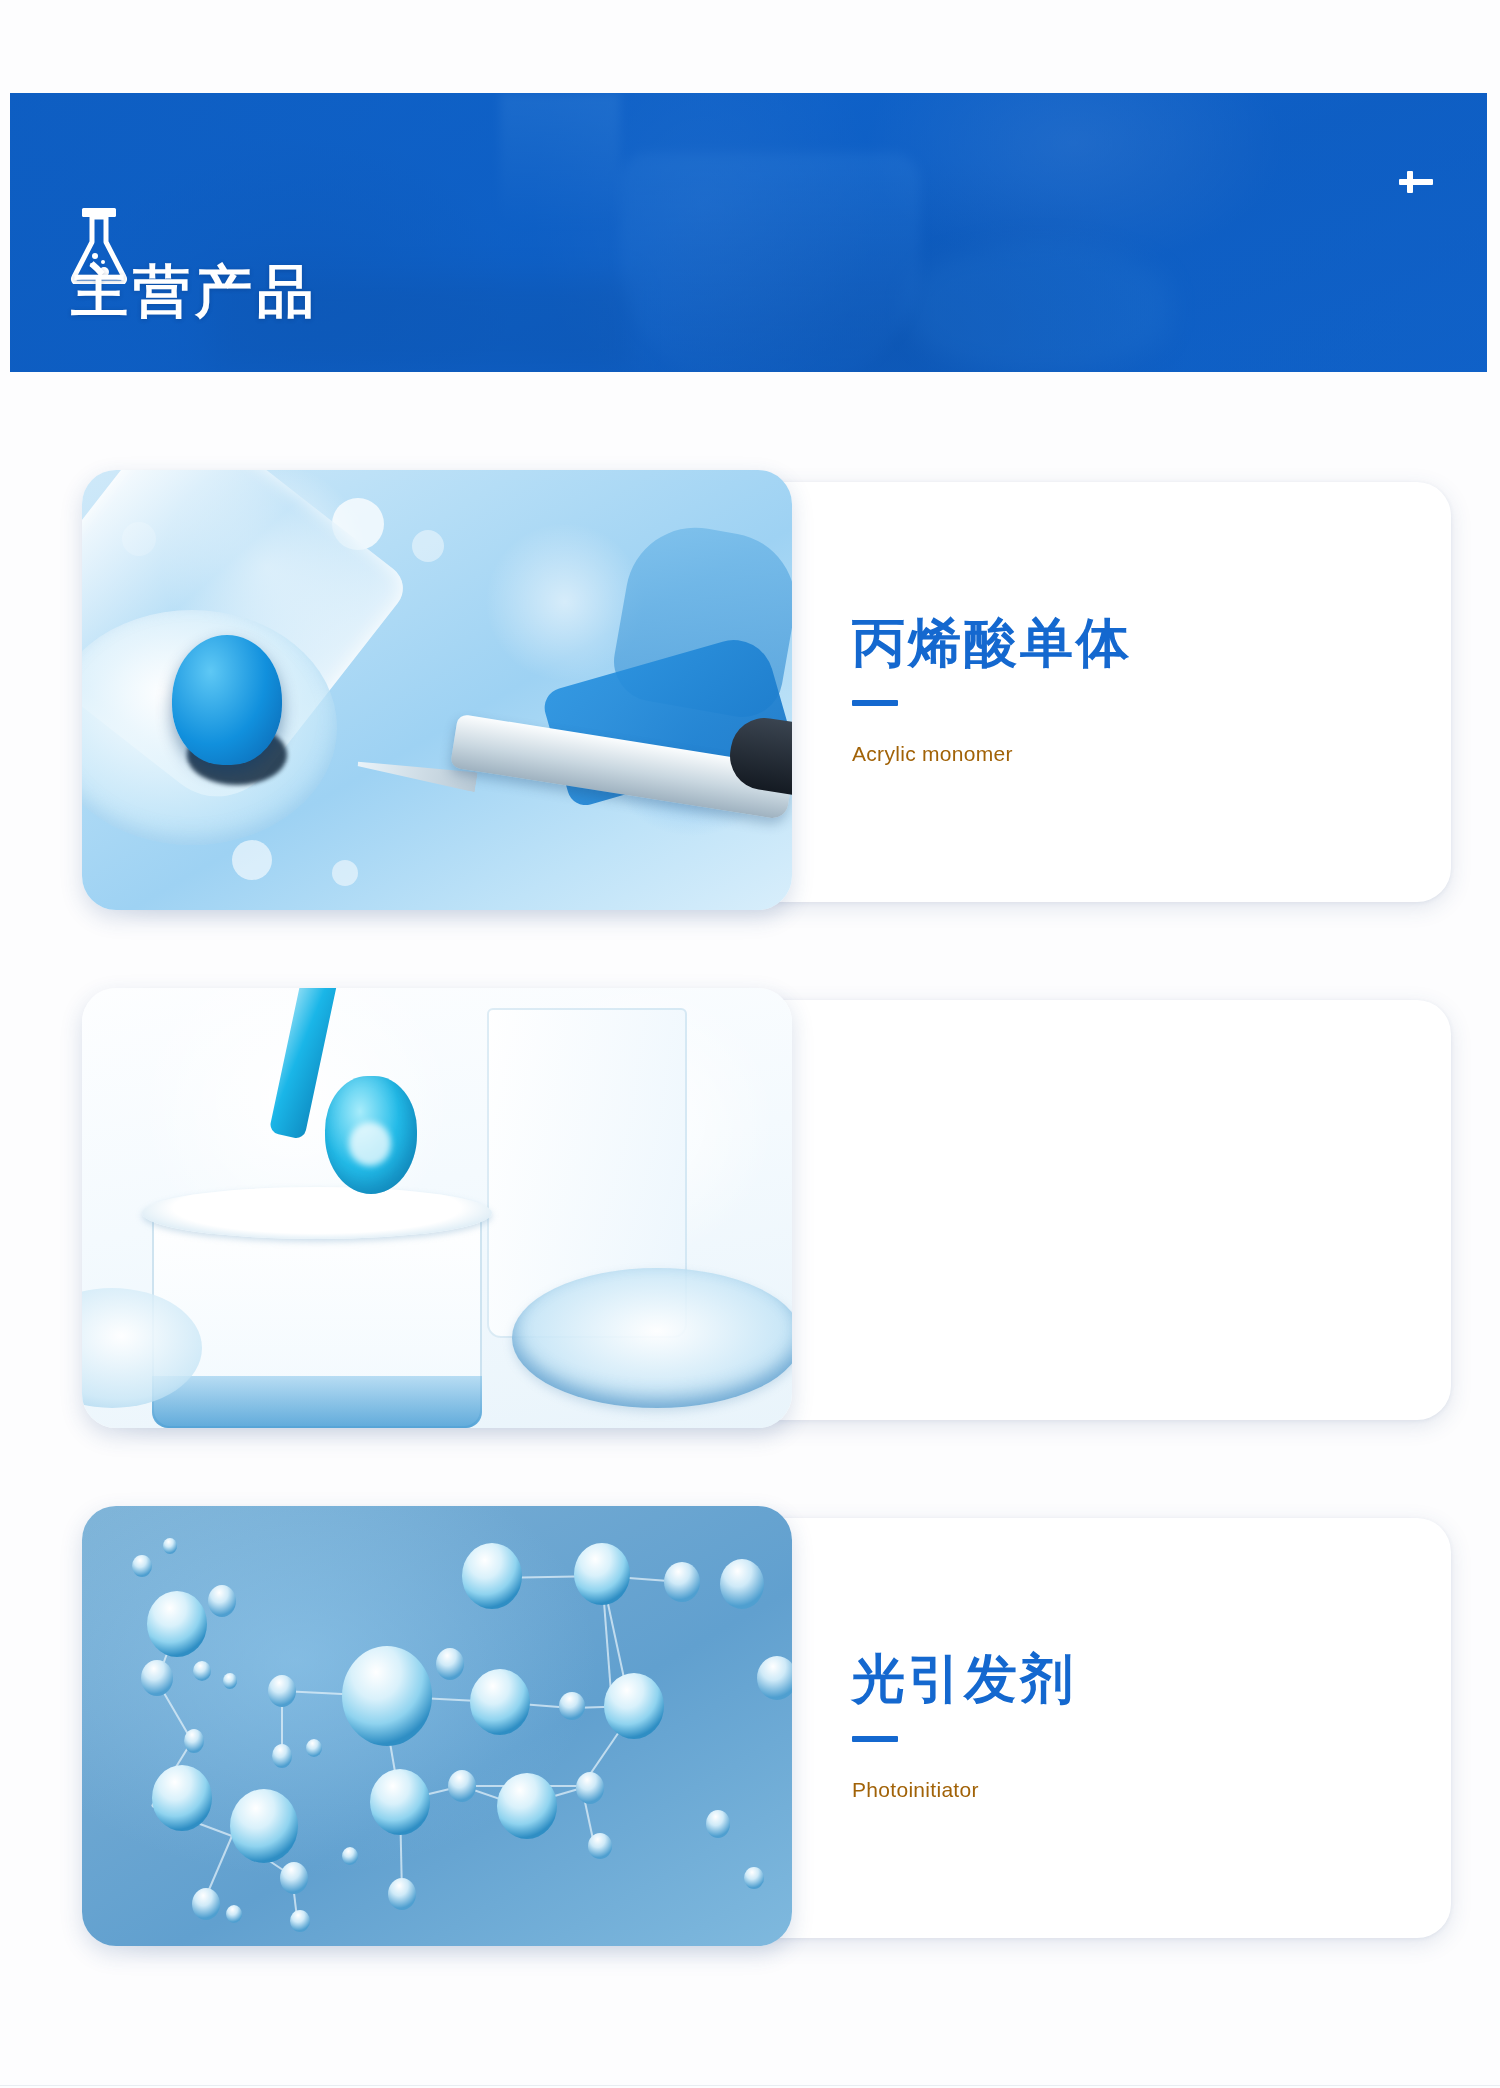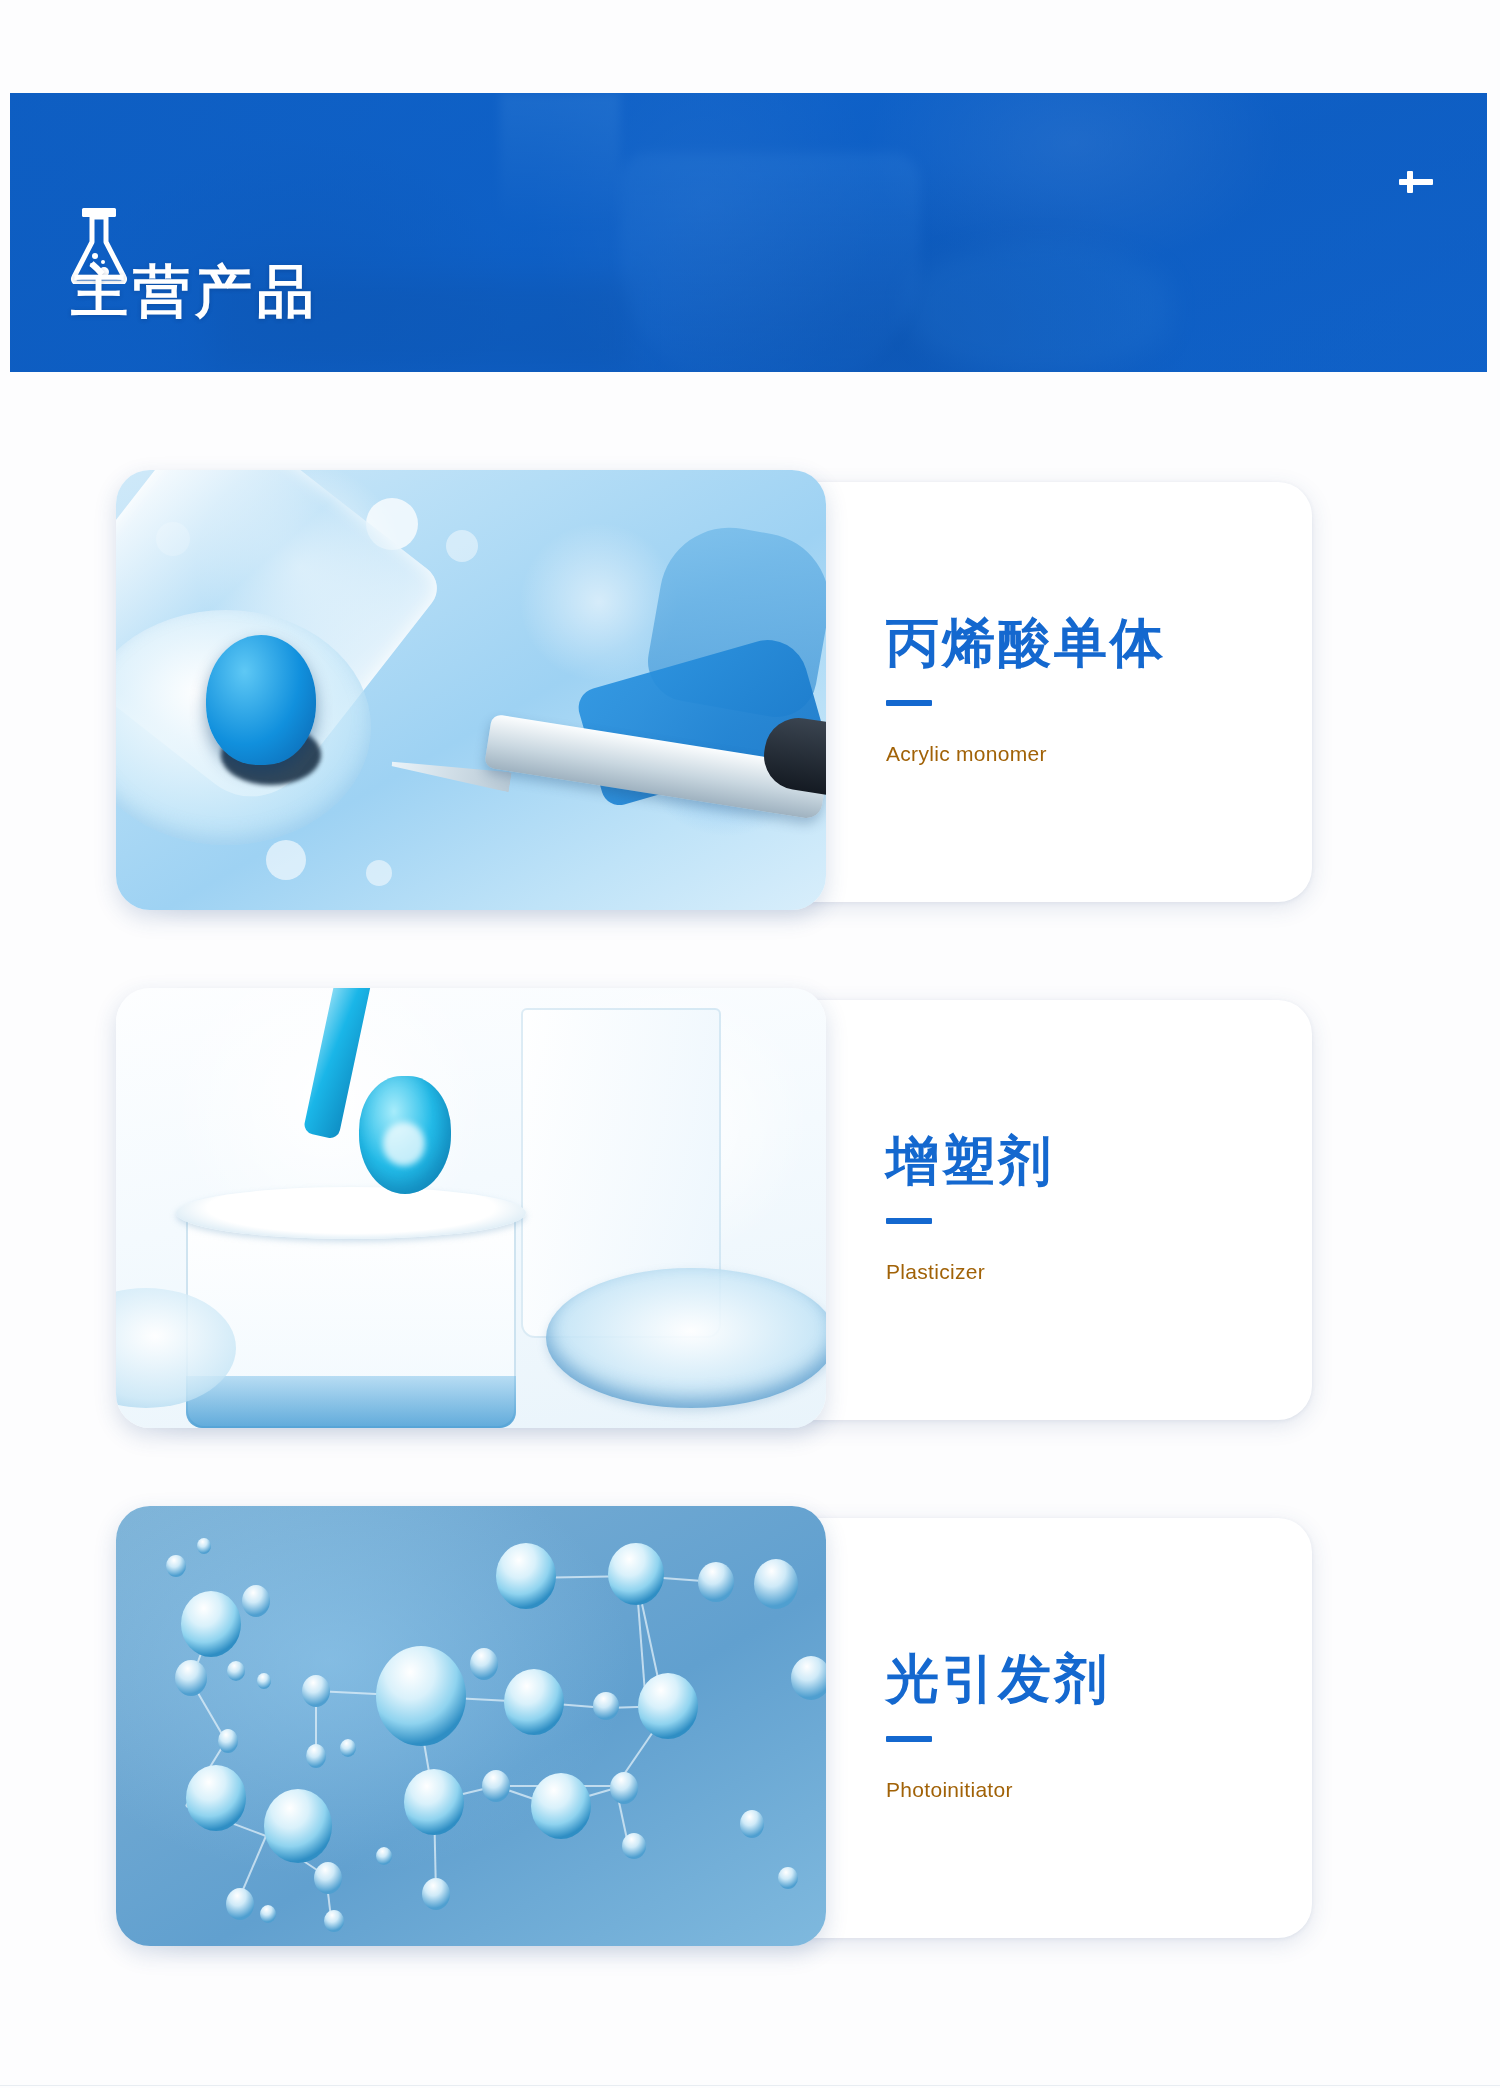--- a/index.html
+++ b/index.html
@@ -115,22 +115,22 @@
   
   .cards {
     position: absolute;
     left: 0;
     top: 470px;
     width: 1500px;
   }
 
   .card {
     position: relative;
-    width: 1196px;
-    margin-left: 116px;
+    width: 1369px;
+    margin-left: 82px;
     margin-bottom: 78px;
     height: 440px;
   }
 
   .card-panel {
     position: absolute;
     left: 35px;
     top: 12px;
     right: 0;
     height: 420px;
@@ -404,25 +404,20 @@
       <div class="card-panel"></div>
       <div class="card-media">
         <div class="media-beaker">
           <div class="bk-beaker-tall"></div>
           <div class="bk-pipette"></div>
           <div class="bk-beaker-main"></div>
           <div class="bk-drop"></div>
           <div class="bk-dish-left"></div>
           <div class="bk-dish-right"></div>
         </div>
-      </div>
-      <div class="card-body">
-        <div class="card-title">增塑剂</div>
-        <div class="card-rule"></div>
-        <div class="card-sub">Plasticizer</div>
       </div>
     </div>
 
     <div class="card">
       <div class="card-panel"></div>
       <div class="card-media">
         <div class="media-molecule">
           <svg class="mol-svg" viewBox="0 0 710 440">
             <defs>
               <radialGradient id="sph" cx="38%" cy="26%" r="72%">

